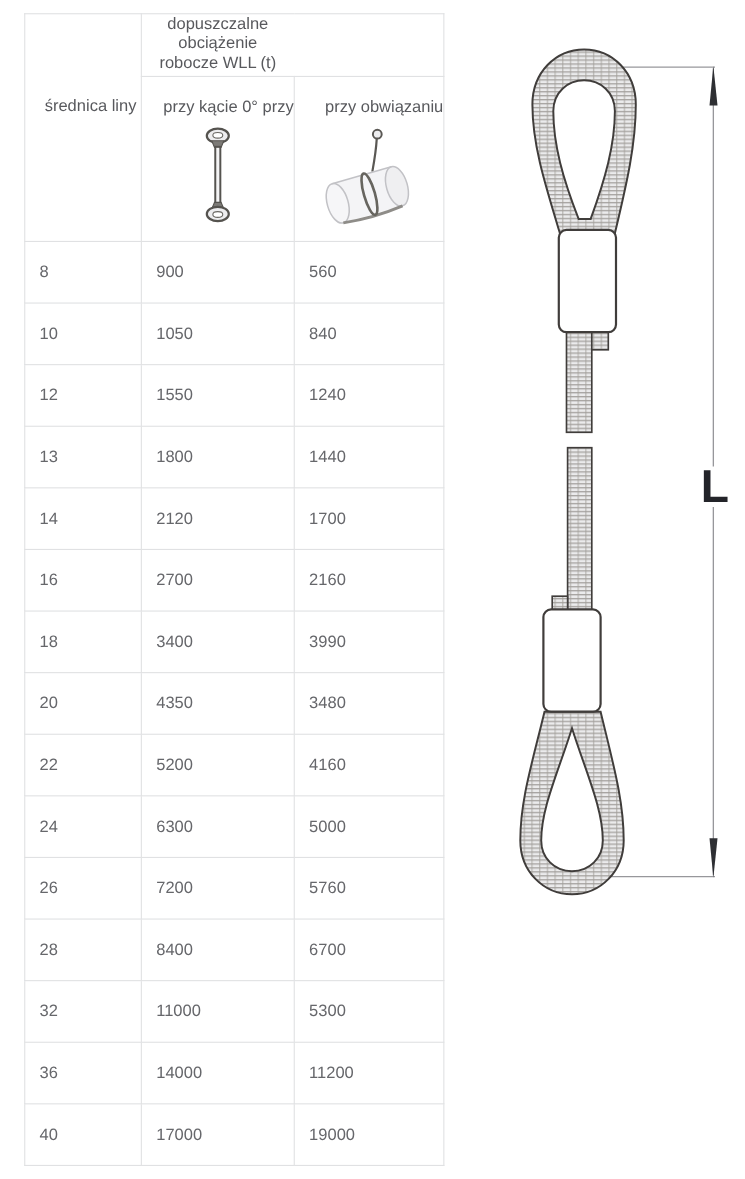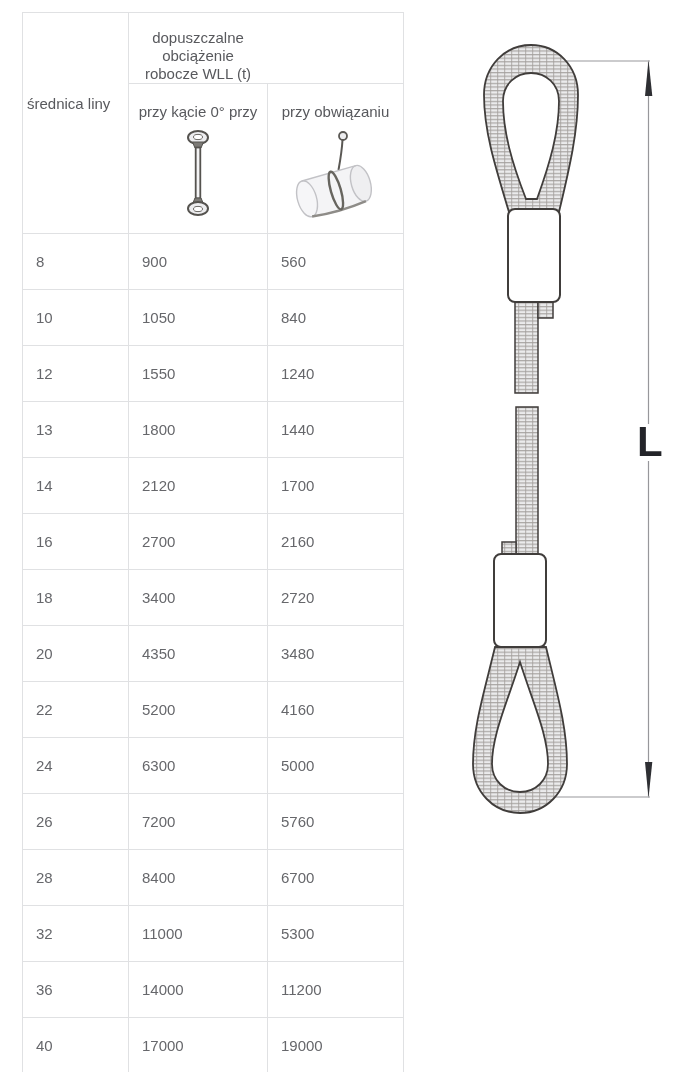--- a/index.html
+++ b/index.html
@@ -5,24 +5,24 @@
   html,body{margin:0;padding:0;}
   body{
     width:677px;height:1072px;position:relative;background:#ffffff;
     font-family:"Liberation Sans",sans-serif;overflow:hidden;
   }
   .table-wrap{position:absolute;left:22px;top:12px;}
   table{border-collapse:collapse;table-layout:fixed;width:381px;}
   th,td{border:1px solid #e0e1e3;font-weight:400;text-align:left;box-sizing:border-box;}
   th{color:#58595d;font-size:15px;line-height:18px;}
   td{color:#66676b;font-size:15px;height:56px;padding:0 0 0 13px;vertical-align:middle;}
-  th.diam{text-align:left;vertical-align:middle;padding:0 4px 38px 4px;}
-  th.wll-group{height:57px;vertical-align:top;padding:16px 0 0 0;}
+  th.diam{text-align:right;vertical-align:middle;padding:0 4px 38px 4px;}
+  th.wll-group{height:57px;vertical-align:top;padding:0 0 0 0;}
   .wll-inner{width:124px;margin-left:7px;text-align:center;}
-  th.sub{height:150px;vertical-align:top;padding:19px 0 0 0;text-align:center;}
+  th.sub{height:150px;vertical-align:top;padding:19px 0 0 0;text-align:right;}
   .hdr-icon{display:block;margin:8px auto 0 auto;}
   .diagram{position:absolute;left:420px;top:0;width:257px;height:1072px;}
 </style>
 </head>
 <body>
 
 <div class="table-wrap">
   <table>
     <colgroup>
       <col style="width:106px">
@@ -97,21 +97,21 @@
           <td>1700</td>
         </tr>
         <tr>
           <td>16</td>
           <td>2700</td>
           <td>2160</td>
         </tr>
         <tr>
           <td>18</td>
           <td>3400</td>
-          <td>2720</td>
+          <td>3990</td>
         </tr>
         <tr>
           <td>20</td>
           <td>4350</td>
           <td>3480</td>
         </tr>
         <tr>
           <td>22</td>
           <td>5200</td>
           <td>4160</td>

